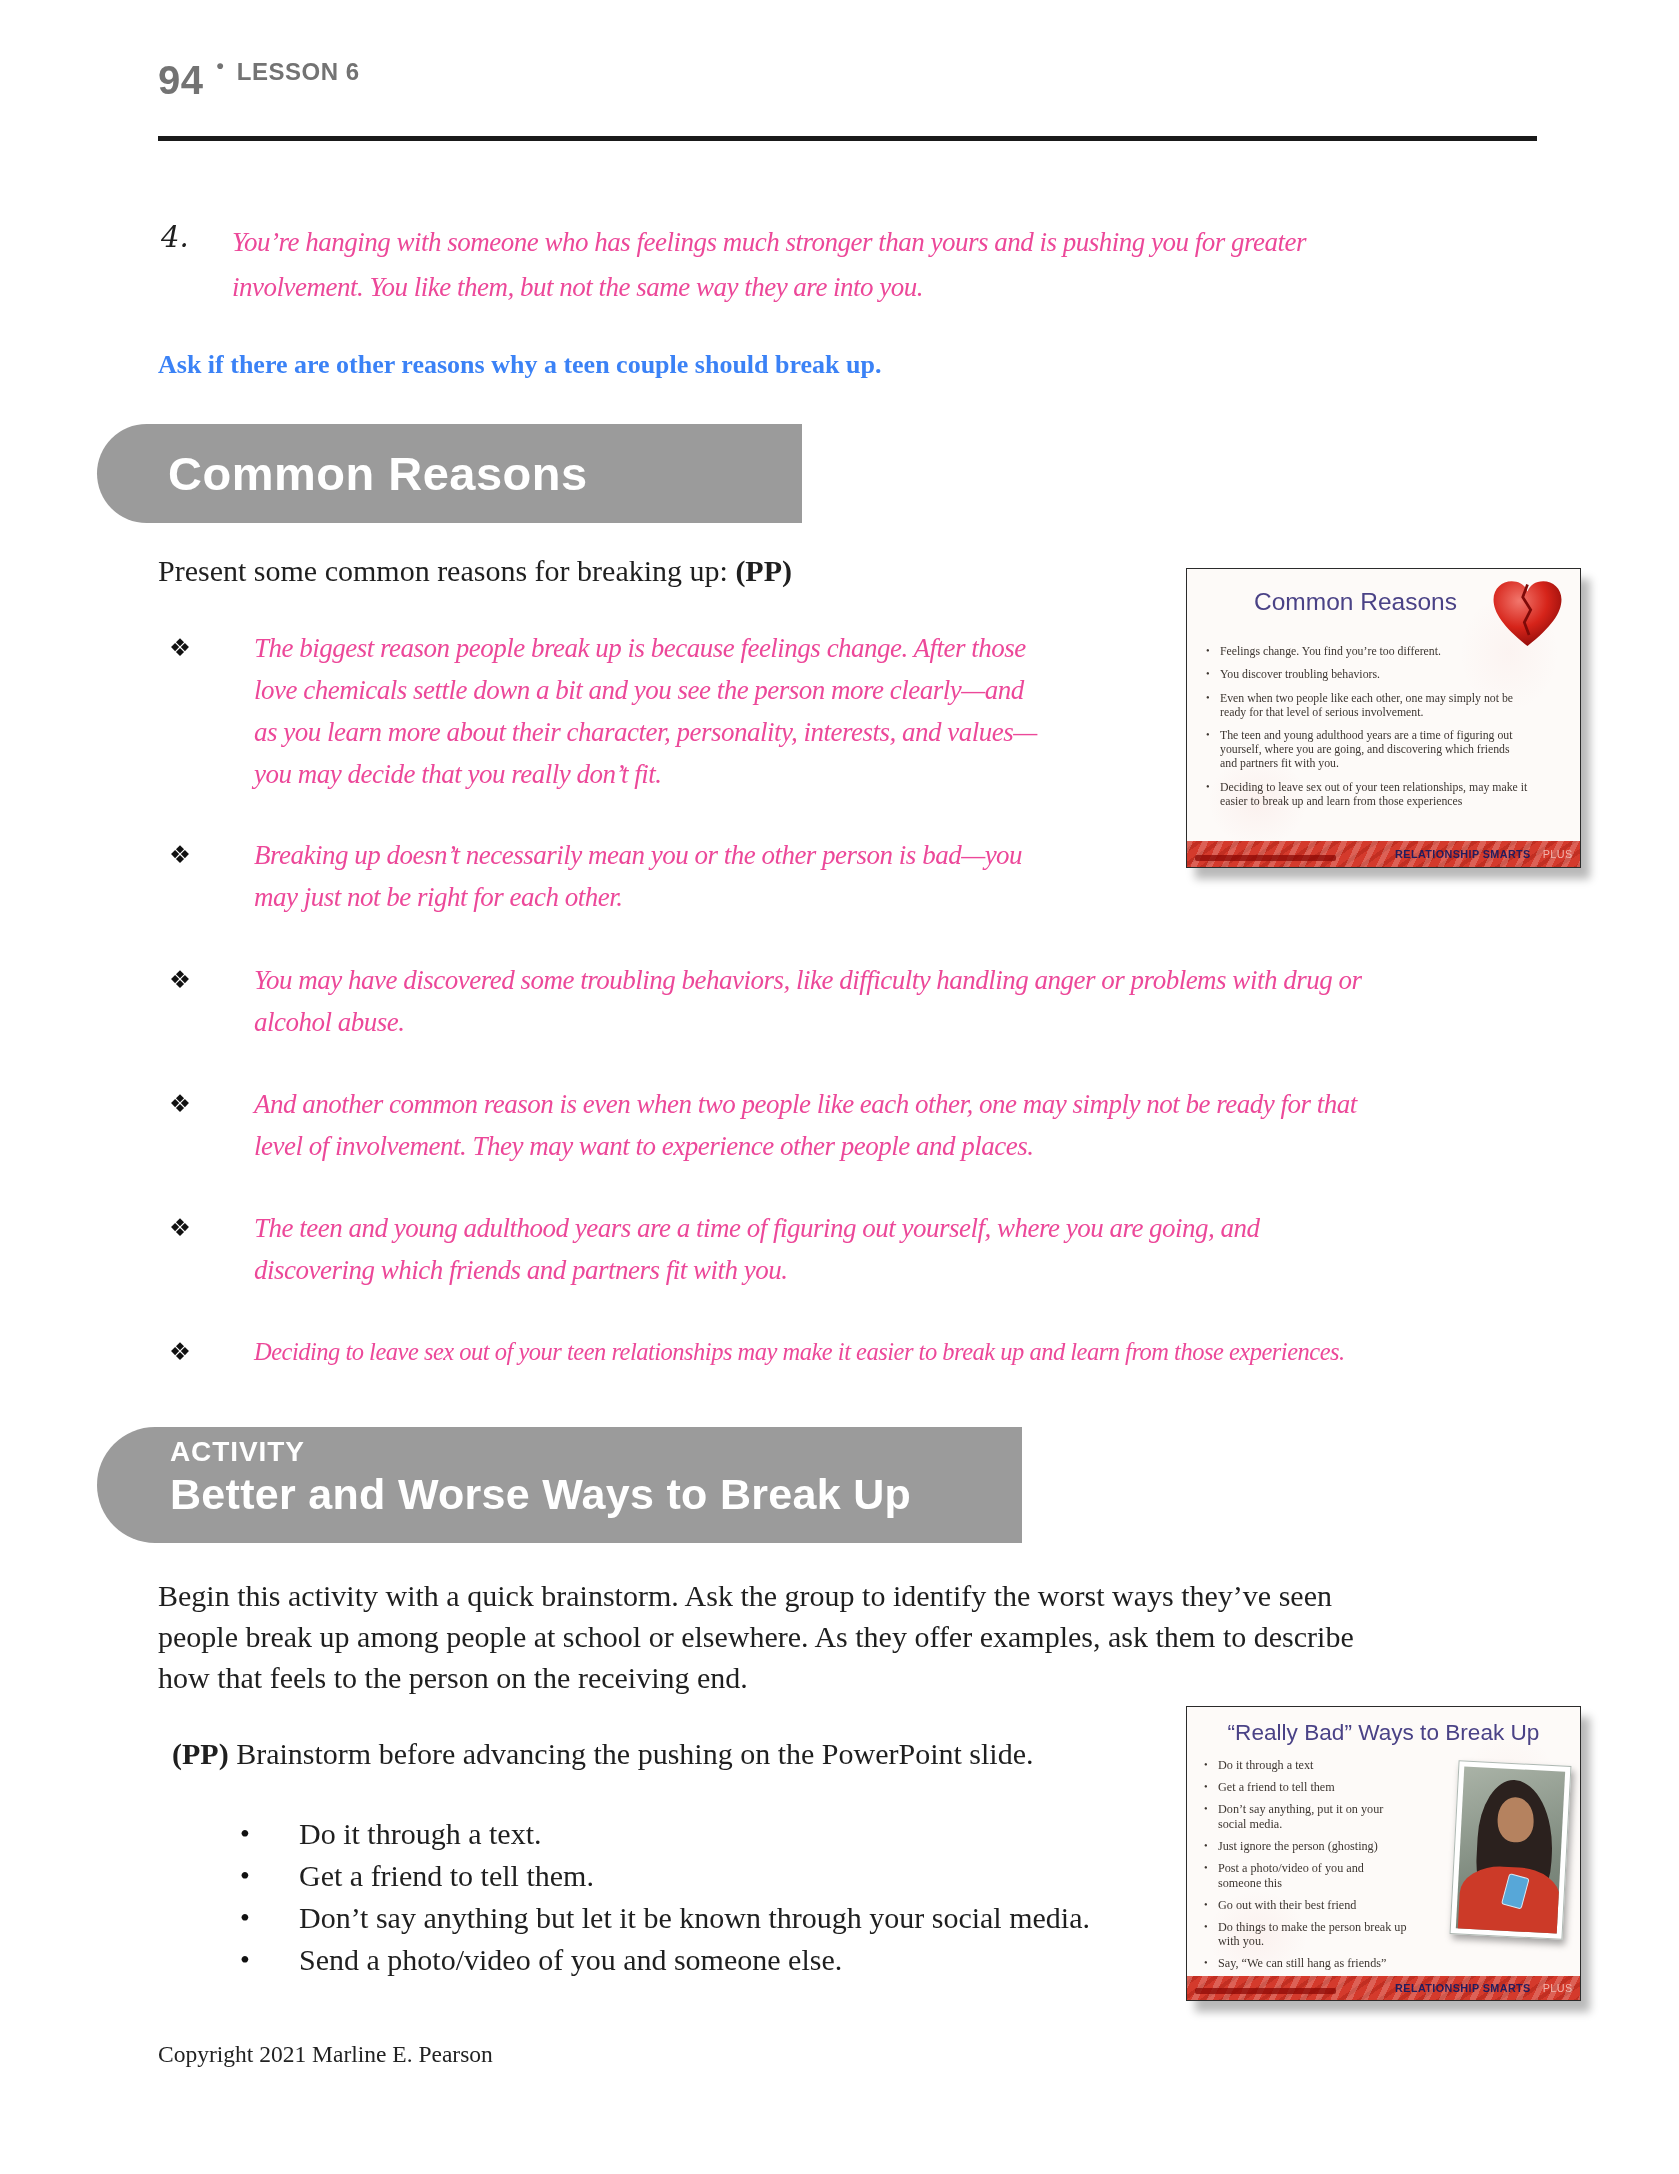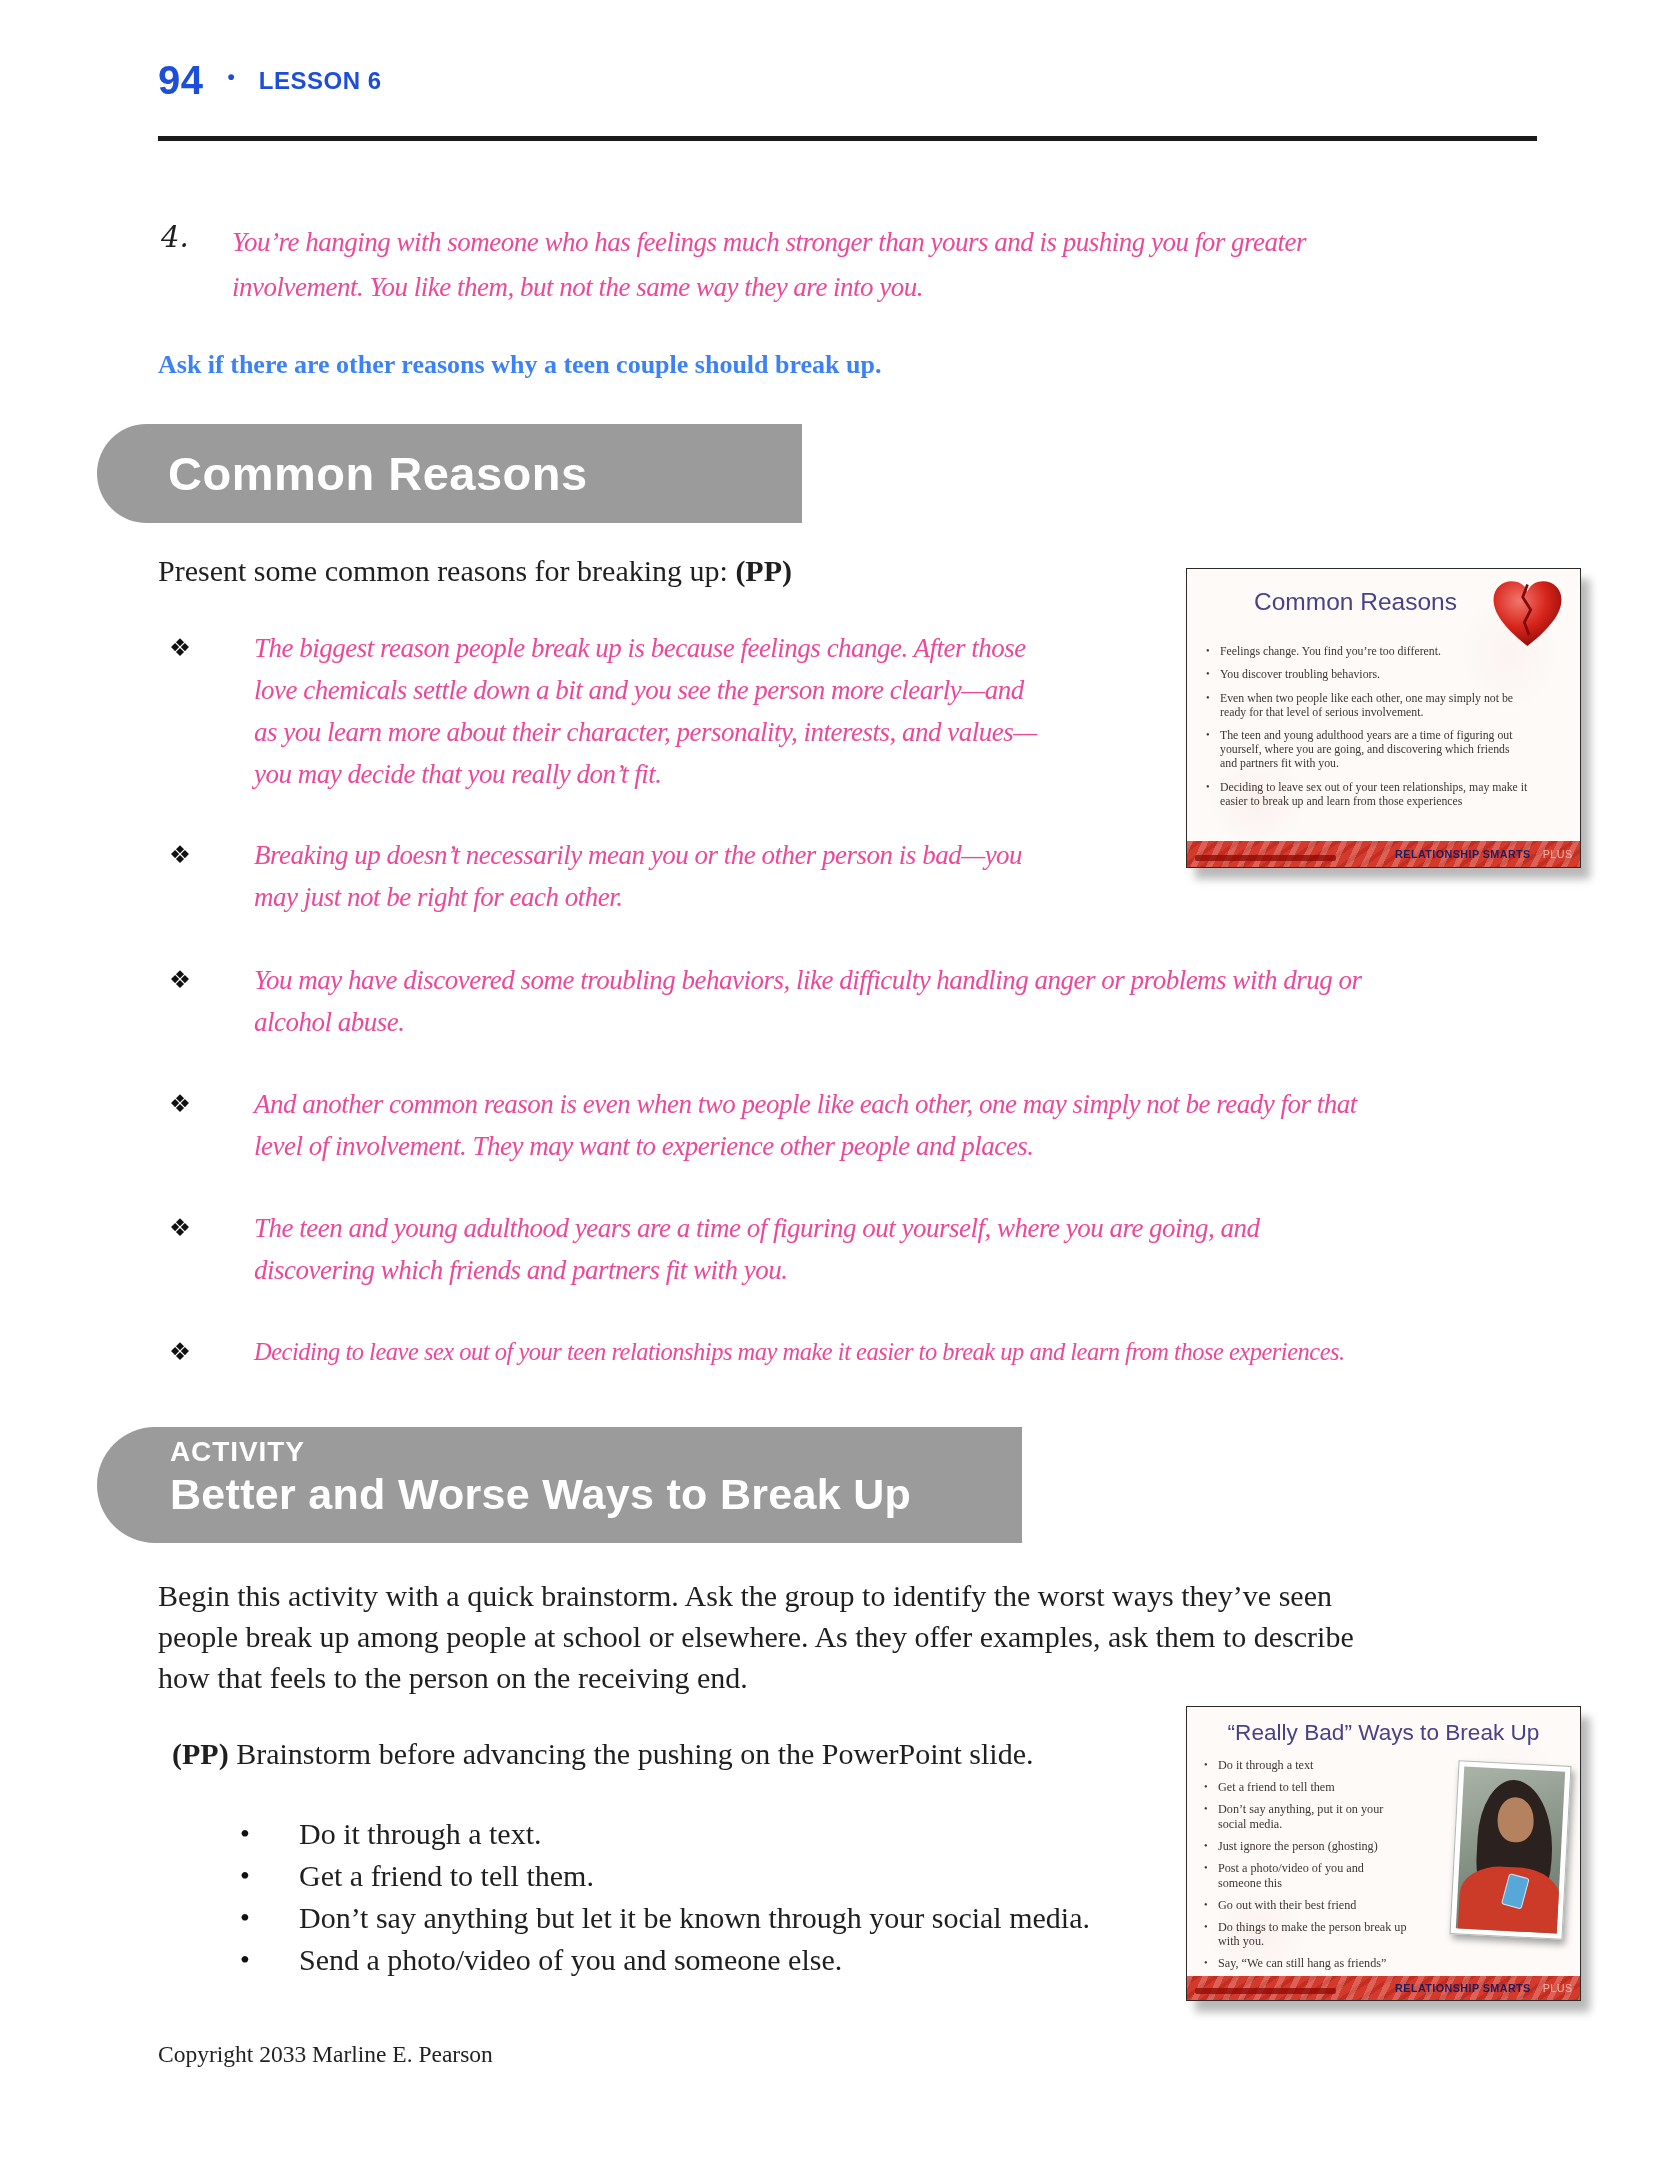--- a/index.html
+++ b/index.html
@@ -1,22 +1,22 @@
 <!DOCTYPE html>
 <html style="font-size:15px"><head>
 <meta charset="utf-8">
 <style>
   html,body{margin:0;padding:0;background:#ffffff;}
   .page{position:relative;width:1680px;height:2174px;background:#ffffff;overflow:hidden;
         font-family:"Liberation Serif",serif;color:#1f1f1f;}
   .pre{white-space:pre-line;}
 
   
-  .hdr{position:absolute;left:158px;top:58px;display:flex;align-items:center;gap:24px;
-       font-family:"Liberation Sans",sans-serif;font-weight:700;color:#1d4ed8;}
+  .hdr{position:absolute;left:158px;top:58px;display:flex;align-items:flex-start;gap:13px;
+       font-family:"Liberation Sans",sans-serif;font-weight:700;color:#737373;}
   .hdr .num{font-size:40px;letter-spacing:0.5px;}
   .hdr .dot{font-size:21px;transform:translateY(-3.8px);}
   .hdr .lesson{font-size:24px;letter-spacing:0.5px;}
   .rule{position:absolute;left:158px;top:136px;width:1379px;height:4.7px;background:#1a1a1a;}
 
   
   .item4{position:absolute;left:161px;top:220px;display:flex;}
   .item4 .no{width:71px;font-style:italic;font-size:29px;font-family:"DejaVu Serif",serif;}
   .ital{font-family:Liberation Serif, serif;font-style:italic;font-size:27px;line-height:45px;
         letter-spacing:-0.5px;color:#ec4899;}
@@ -293,16 +293,16 @@
     </div>
     <div class="band">
       <div class="smudge"></div>
       <div class="brand">
         <span>RELATIONSHIP SMARTS</span>
         <span class="plus">PLUS</span>
       </div>
     </div>
   </div>
 
-  <div class="copyright">Copyright 2033 Marline E. Pearson</div>
+  <div class="copyright">Copyright 2021 Marline E. Pearson</div>
 
 </div>
 
 
 </body></html>

